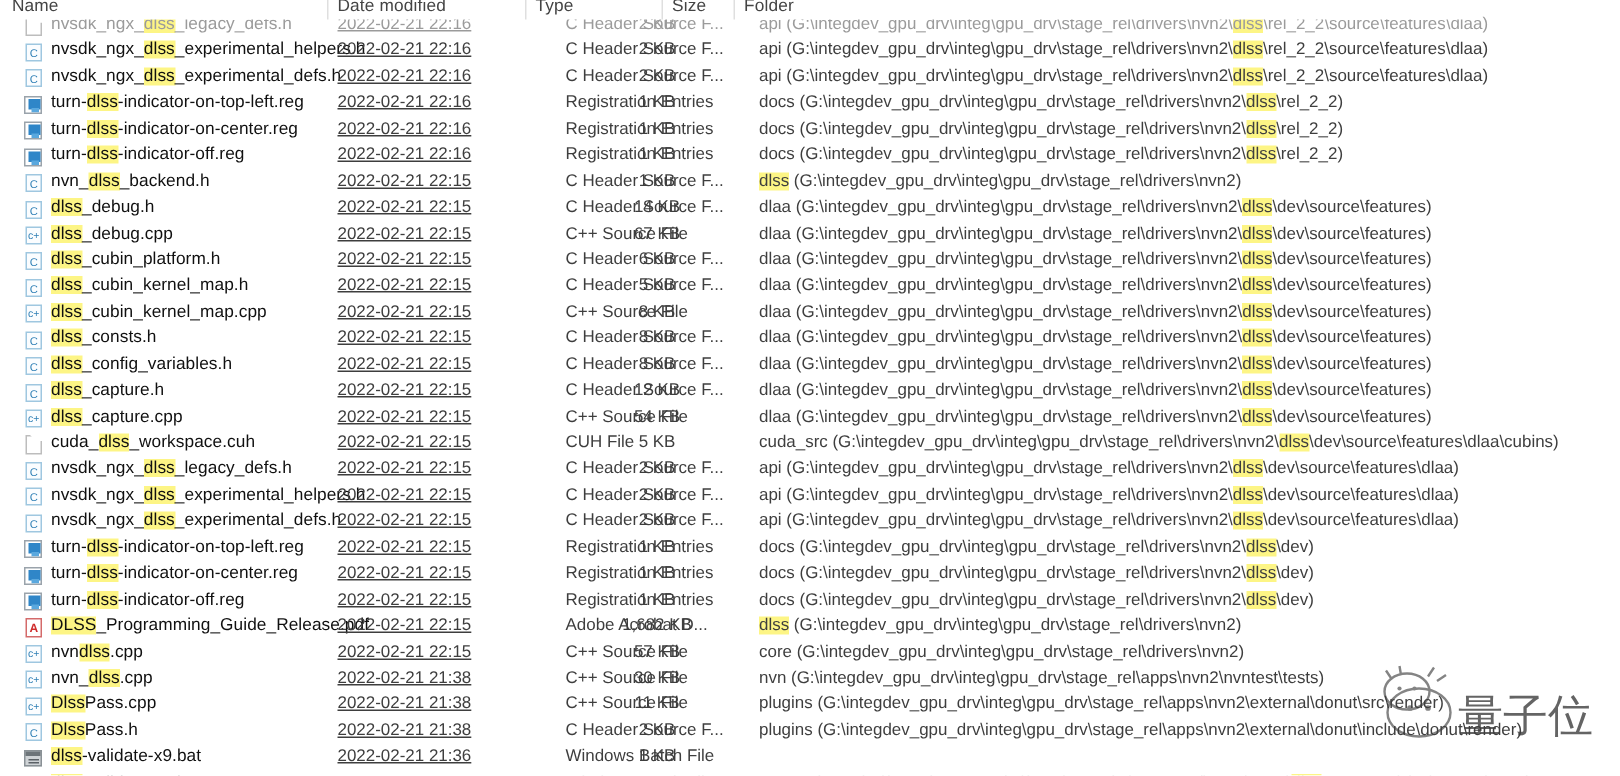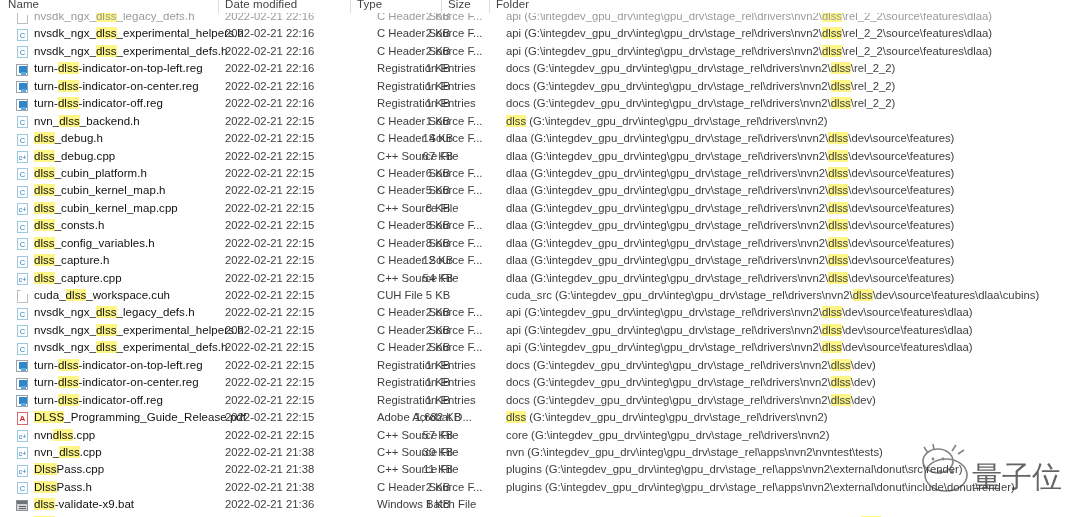--- a/index.html
+++ b/index.html
@@ -81,20 +81,21 @@
     color: #101010;
     white-space: nowrap;
     letter-spacing: .05px;
   }
   .row .date {
     position: absolute;
     left: 225px; top: 1px;
     font-size: 11.3px;
     color: #3e3e3e;
     white-space: nowrap;
+    text-decoration: underline;
   }
   .row .type {
     position: absolute;
     left: 377px; top: 1px;
     font-size: 11.3px;
     color: #3e3e3e;
     white-space: nowrap;
   }
   .row .size {
     position: absolute;

